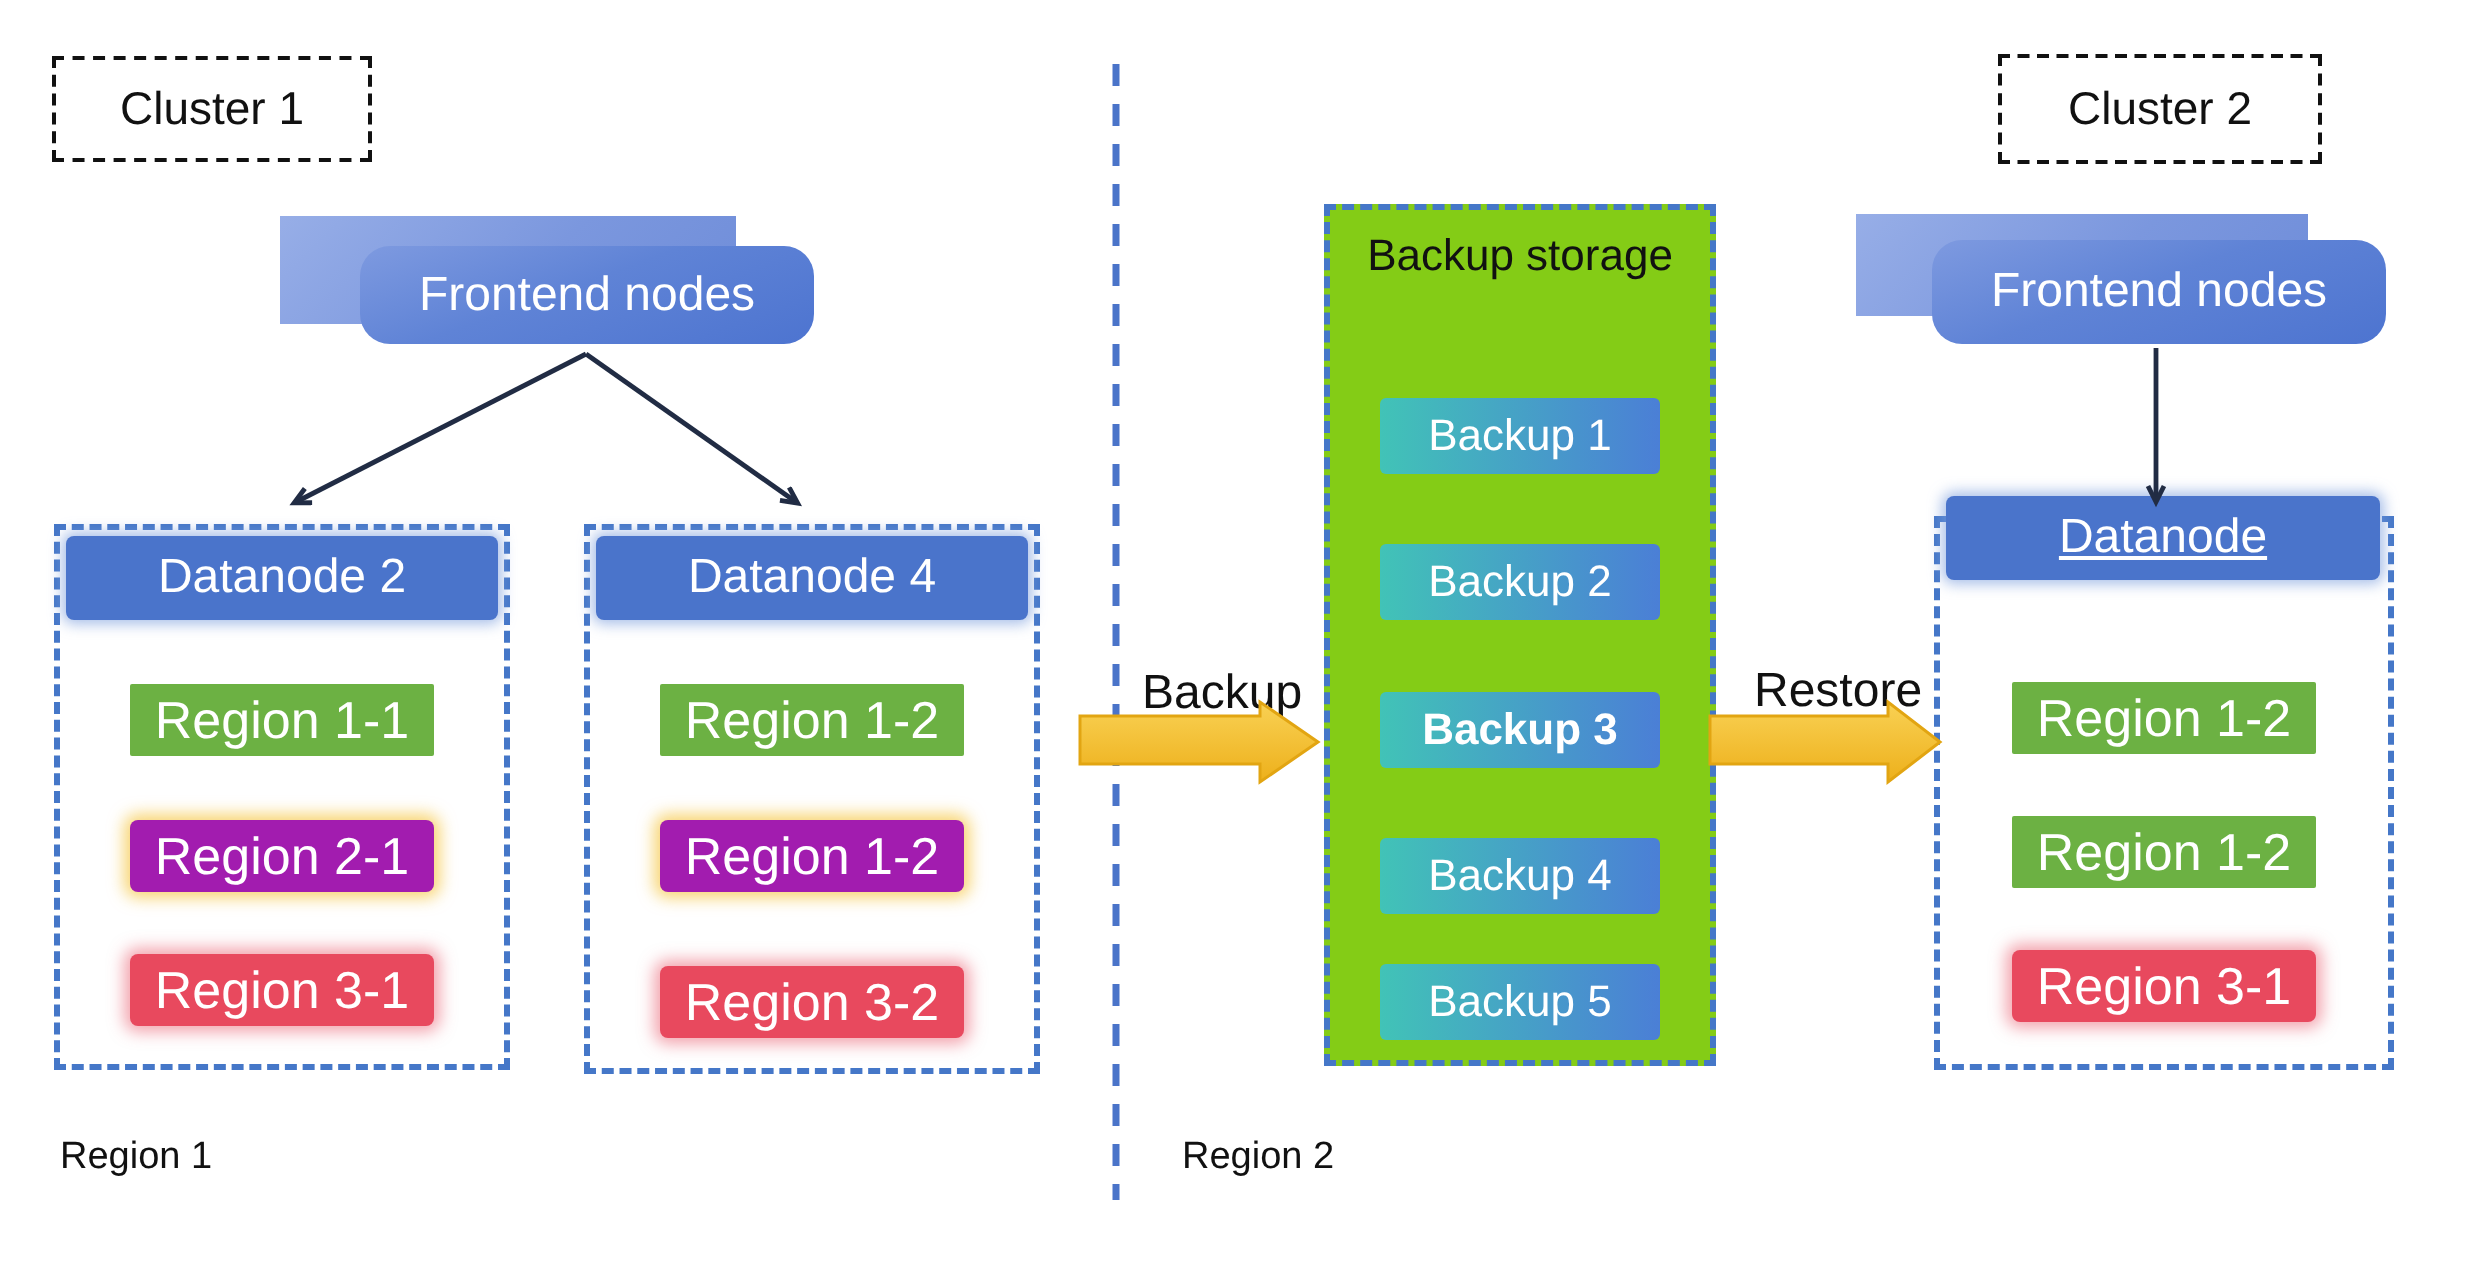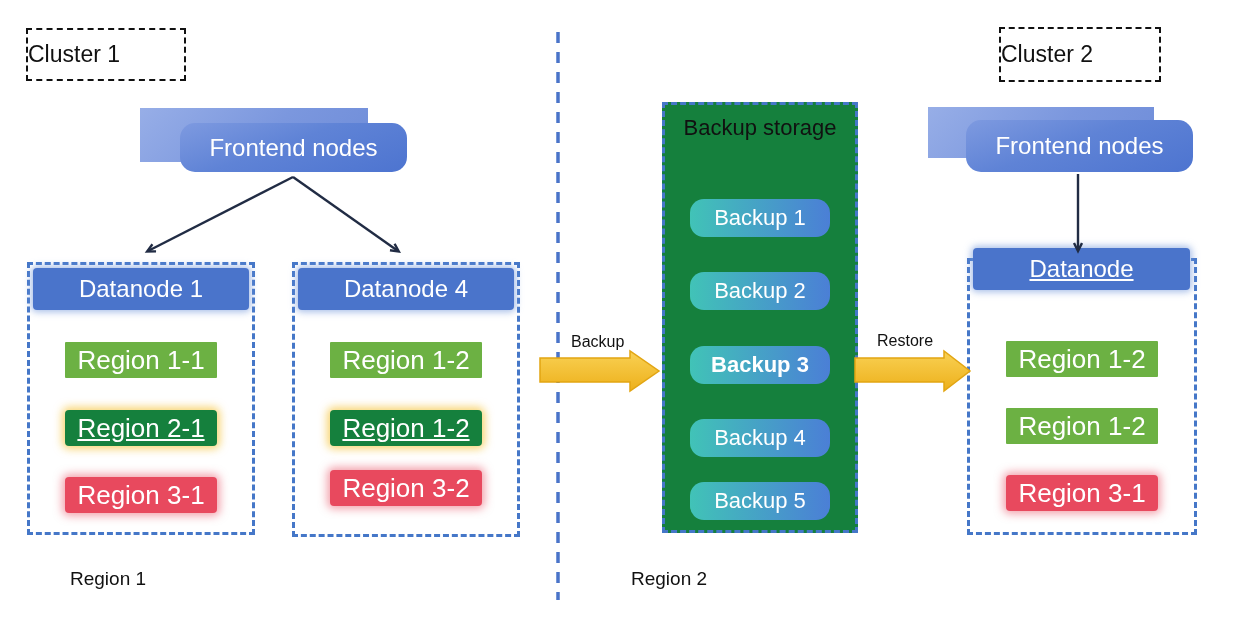--- a/index.html
+++ b/index.html
@@ -3,21 +3,21 @@
 <meta charset="utf-8">
 <style>
   html,body{margin:0;padding:0;background:#ffffff;}
   body{font-family:"Liberation Sans", sans-serif; width:1234px; height:632px; position:relative; overflow:hidden;}
   .abs{position:absolute;}
 
   
   .cluster-box{
     border:2.5px dashed #111;
     background:#fff;
-    display:flex;align-items:center;justify-content:flex-start;
+    display:flex;align-items:center;justify-content:center;
     font-size:23px;color:#111;
   }
 
   
   .fe-back{
     background:linear-gradient(135deg,#97aee7 0%,#7b97de 55%,#6f8dd9 100%);
   }
   .fe-front{
     background:linear-gradient(160deg,#7e9ae0 0%,#5f83d6 45%,#4d74d0 100%);
     display:flex;align-items:center;justify-content:center;
@@ -37,72 +37,72 @@
     color:#fff;font-size:24px;
   }
 
   
   .chip{
     display:flex;align-items:center;justify-content:center;
     color:#fff;font-size:26px;
     width:152px;height:36px;
   }
   .c-green{background:#6cb143;border-radius:1px;}
-  .c-yellow{background:#15803d;border-radius:4px;box-shadow:0 0 8px 3px rgba(243,179,0,0.55);text-decoration:underline;}
+  .c-yellow{background:#a21caf;border-radius:4px;box-shadow:0 0 8px 3px rgba(243,179,0,0.55);}
   .c-red{background:#e8495e;border-radius:4px;box-shadow:0 0 8px 3px rgba(232,73,94,0.5);}
 
   
   .storage-box{
     border:3px dashed #4577c8;
-    background:#15803d;
+    background:#84cc16;
   }
   .storage-title{
     width:100%;text-align:center;
     font-size:22px;line-height:27px;color:#111;
   }
   .bk-chip{
     width:140px;height:38px;
     background:linear-gradient(90deg,#41c3b7 0%,#4b7fd6 100%);
-    border-radius:14px;
+    border-radius:3px;
     display:flex;align-items:center;justify-content:center;
     color:#fff;font-size:22px;
   }
 
-  .flow-label{font-size:16px;color:#111;}
-  .bottom-label{font-size:19px;color:#111;margin-left:40px;}
+  .flow-label{font-size:24px;color:#111;}
+  .bottom-label{font-size:19px;color:#111;}
 
   svg{position:absolute;left:0;top:0;}
 </style>
 </head>
 <body>
 
 <div class="abs cluster-box" style="left:26px;top:28px;width:156px;height:49px;">
   <span>Cluster 1</span>
 </div>
 
 <div class="abs fe-back" style="left:140px;top:108px;width:228px;height:54px;"></div>
 <div class="abs fe-front" style="left:180px;top:123px;width:227px;height:49px;">
   <span>Frontend nodes</span>
 </div>
 
 <div class="abs dn-container" style="left:27px;top:262px;width:222px;height:267px;"></div>
 <div class="abs dn-header" style="left:33px;top:268px;width:216px;height:42px;">
-  <span>Datanode 1</span>
+  <span>Datanode 2</span>
 </div>
 <div class="abs chip c-green" style="left:65px;top:342px;">Region 1-1</div>
 <div class="abs chip c-yellow" style="left:65px;top:410px;">Region 2-1</div>
 <div class="abs chip c-red" style="left:65px;top:477px;">Region 3-1</div>
 
 <div class="abs dn-container" style="left:292px;top:262px;width:222px;height:269px;"></div>
 <div class="abs dn-header" style="left:298px;top:268px;width:216px;height:42px;">
   <span>Datanode 4</span>
 </div>
 <div class="abs chip c-green" style="left:330px;top:342px;">Region 1-2</div>
 <div class="abs chip c-yellow" style="left:330px;top:410px;">Region 1-2</div>
-<div class="abs chip c-red" style="left:330px;top:470px;">Region 3-2</div>
+<div class="abs chip c-red" style="left:330px;top:483px;">Region 3-2</div>
 
 <div class="abs bottom-label" style="left:30px;top:568px;">Region 1</div>
 
 <div class="abs flow-label" style="left:571px;top:333px;">Backup</div>
 
 <div class="abs storage-box" style="left:662px;top:102px;width:190px;height:425px;">
   <div class="storage-title" style="margin-top:9px;">Backup storage</div>
 </div>
 <div class="abs bk-chip" style="left:690px;top:199px;">Backup 1</div>
 <div class="abs bk-chip" style="left:690px;top:272px;">Backup 2</div>

